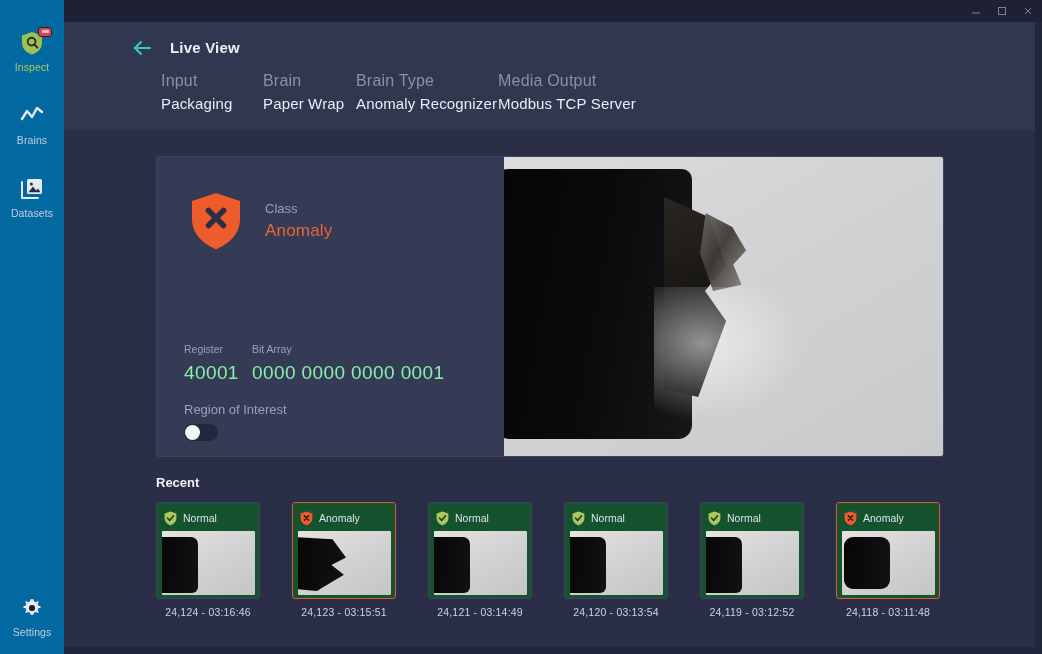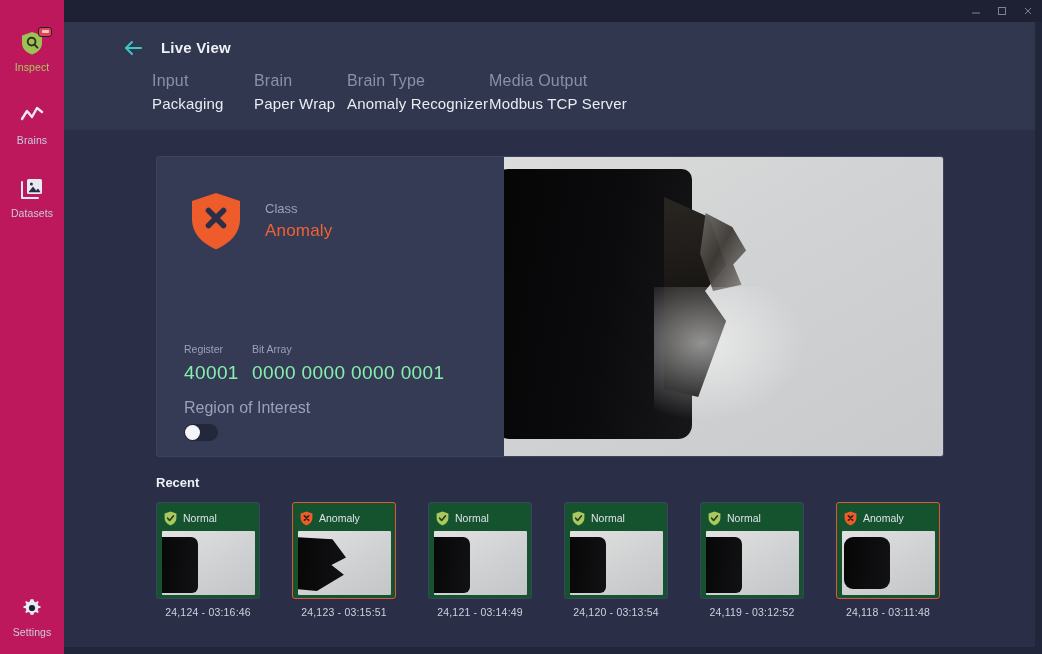--- a/index.html
+++ b/index.html
@@ -31,21 +31,21 @@
     text-align: center;
     opacity: .85;
     cursor: default;
   }
   .winbtn svg { display: block; }
 
   
   .rail {
     position: absolute; top: 0; left: 0;
     width: 64px; height: 654px;
-    background: #be185d;
+    background: #0369a1;
     display: flex; flex-direction: column; align-items: center;
   }
   .rail-item {
     width: 64px;
     padding: 8px 0 6px 0;
     display: flex; flex-direction: column; align-items: center;
     gap: 5px;
     cursor: pointer;
   }
   .rail-item.first { margin-top: 22px; }
@@ -80,20 +80,21 @@
     left: 64px; top: 22px;
     width: 971px; height: 625px;
     background: #2a2f47;
     border-radius: 4px 0 0 0;
   }
 
   .header {
     position: absolute; left: 0; top: 0;
     width: 971px; height: 108px;
     background: #31374f;
+    padding-left: 9px;
   }
   .header-top {
     display: flex; align-items: center;
     gap: 18px;
     padding: 17px 0 0 59px;
   }
   .back-arrow { width: 20px; height: 16px; cursor: pointer; }
   .page-title {
     font-size: 15px; color: #eef0f6; font-weight: bold;
     letter-spacing: .2px;
@@ -146,21 +147,21 @@
   .register-block {
     position: absolute; left: 27px; bottom: 72px;
     display: flex;
   }
   .reg-col { margin-right: 0; }
   .reg-col.r0 { width: 68px; }
   .reg-label { font-size: 10.5px; color: #9aa0b8; margin-bottom: 7px; }
   .reg-value { font-size: 19px; color: #86efac; letter-spacing: .4px; }
 
   .roi-block { position: absolute; left: 27px; bottom: 15px; }
-  .roi-label { font-size: 16px; color: #9aa0b8; margin-bottom: 7px; }
+  .roi-label { font-size: 13px; color: #9aa0b8; margin-bottom: 7px; }
   .toggle {
     width: 34px; height: 17px;
     background: #23273b;
     border-radius: 9px;
     position: relative;
     cursor: pointer;
   }
   .toggle .knob {
     position: absolute; left: 1px; top: 1px;
     width: 15px; height: 15px;

